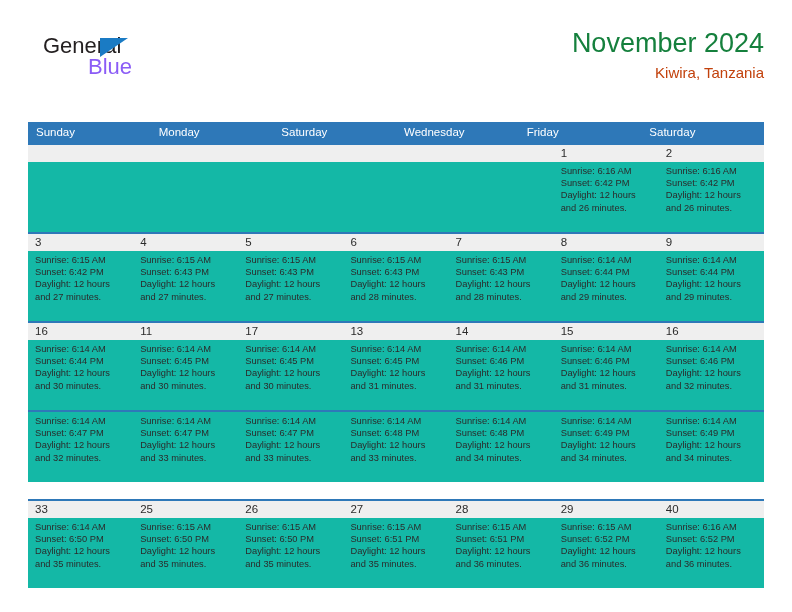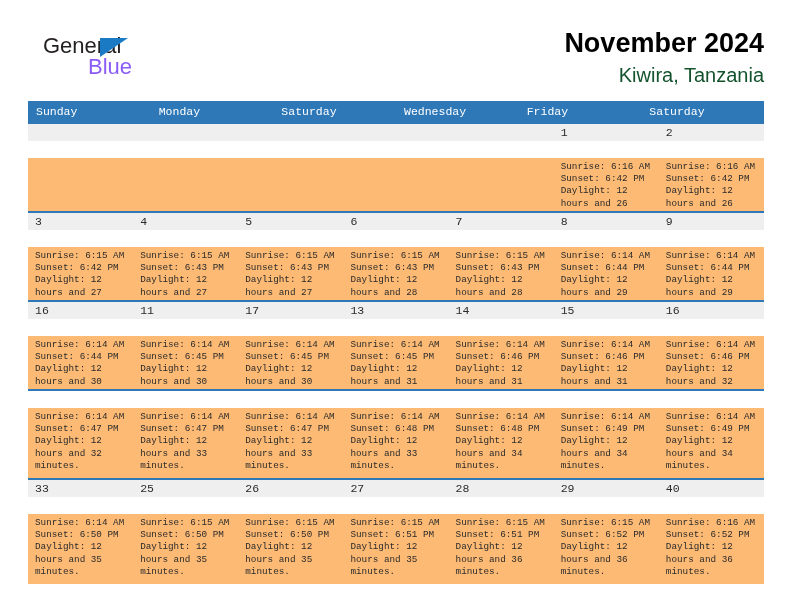--- a/index.html
+++ b/index.html
@@ -68,41 +68,40 @@
   }
 
   .title-wrap {
     position: absolute;
     right: 0;
     top: 0;
     text-align: right;
   }
   .cal-title {
     font-size: 27px;
-    color: #000000;
-    line-height: 1.15;
-    font-weight: 700;
-    white-space: nowrap;
-  }
-  .cal-subtitle {
-    margin-top: 5px;
-    font-size: 20px;
-    color: #14532d;
+    color: #15803d;
     line-height: 1.15;
     font-weight: 400;
     white-space: nowrap;
   }
+  .cal-subtitle {
+    margin-top: 5px;
+    font-size: 15px;
+    color: #c2410c;
+    line-height: 1.15;
+    font-weight: 400;
+    white-space: nowrap;
+  }
 
   
   .calendar {
     position: absolute;
     left: 28px;
-    top: 101px;
-    width: 736px;
-    font-family: Liberation Mono, monospace;
+    top: 122px;
+    width: 736px;
   }
 
   .dow-row {
     display: flex;
     width: 736px;
     height: 21px;
     background: #2e78b8;
   }
   .dow {
     flex: 1 1 0;
@@ -135,22 +134,21 @@
     color: #2b2b2b;
     line-height: 17px;
     padding-left: 7px;
     white-space: nowrap;
   }
 
   .week-bodies {
     display: flex;
     width: 736px;
     height: 70px;
-    background: #fdba74;
-    margin-top: 17px;
+    background: #14b8a6;
   }
   .body-cell {
     flex: 1 1 0;
     padding: 3px 6px 0 7px;
     overflow: hidden;
   }
   .body-cell p {
     margin: 0;
     font-size: 9.3px;
     line-height: 12.2px;

